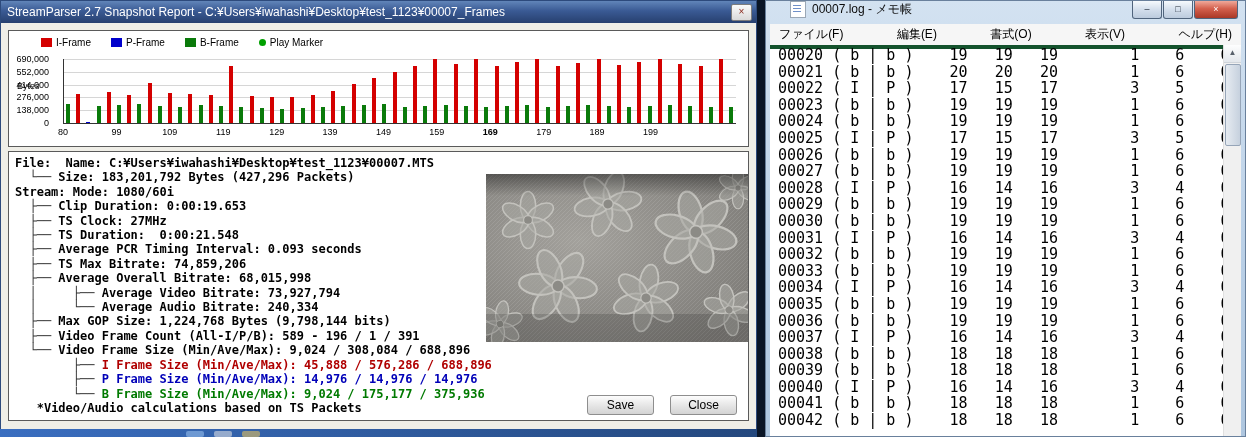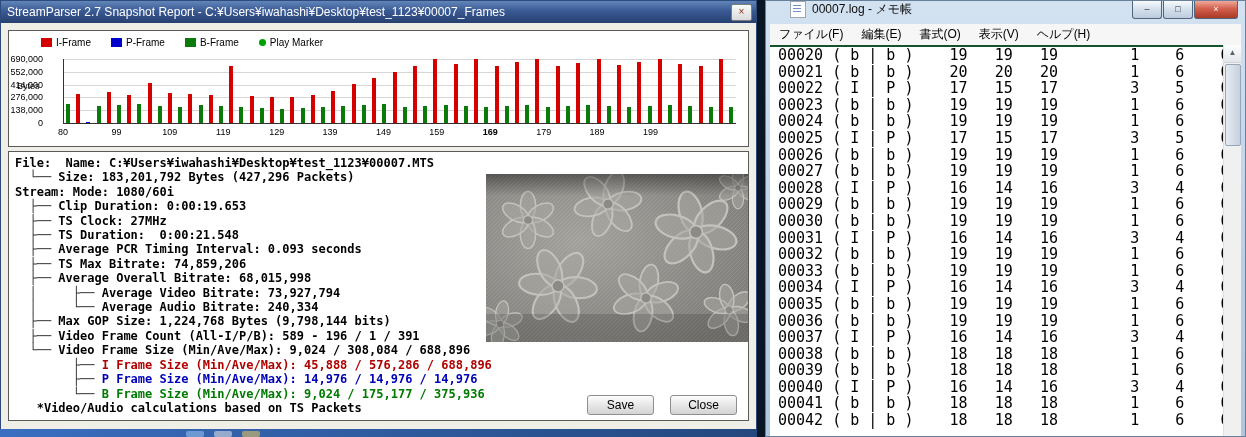--- a/index.html
+++ b/index.html
@@ -27,21 +27,21 @@
   .chart-panel{
     position:absolute;left:7px;top:29px;width:741px;height:117px;
     background:#fff;border:1px solid #5a5a5a;box-sizing:border-box;
   }
   .legend{position:absolute;left:32px;top:6px;display:flex;gap:20px;font-size:10px;color:#000;align-items:center;}
   .leg-item{display:flex;align-items:center;gap:4px;}
   .sw{width:11px;height:9px;display:inline-block;}
   .sw.dot{width:7px;height:7px;border-radius:50%;}
   .bytes-label{position:absolute;left:8px;top:50px;font-size:9px;color:#000;}
   .ylabels{position:absolute;left:0;top:28px;height:64px;width:50px;font-size:9px;color:#000;}
-  .ylab{position:absolute;right:16px;transform:translateY(50%);}
+  .ylab{position:absolute;right:10px;transform:translateY(50%);}
   .plot{
     position:absolute;left:54px;top:28px;right:12px;height:64px;
     border-left:1px solid #333;border-bottom:1px solid #333;
   }
   .gridline{position:absolute;left:0;right:0;height:1px;background:#d6d6d6;}
   .bars{position:absolute;left:2px;right:2px;top:0;bottom:0;display:flex;align-items:flex-end;justify-content:space-between;}
   .bar{width:4px;flex:0 0 4px;}
   .bar.I{background:#d40000;}
   .bar.P{background:#0000cc;}
   .bar.B{background:#0a7a0a;}
@@ -86,22 +86,22 @@
   }
   .np-caps{position:absolute;right:7px;top:0;display:flex;gap:1px;}
   .cap{
     width:28px;height:17px;border:1px solid #50647c;border-top:none;border-radius:0 0 3px 3px;
     background:linear-gradient(#f6fafd,#d4dfec 50%,#bccbdd);
     font-size:9px;line-height:16px;text-align:center;color:#18222e;
   }
   .cap.close{width:42px;background:linear-gradient(#f0a99a,#d4604d 45%,#aa3826);color:#fff;}
   .np-client{position:absolute;left:4px;right:4px;top:23px;bottom:0;background:#fff;}
   .np-menu{
-    height:21px;background:#f6f6f6;border-bottom:2px solid #14532d;
-    display:flex;align-items:center;font-size:12px;color:#000;
+    height:21px;background:#f6f6f6;border-bottom:4px solid #14532d;
+    display:flex;align-items:center;font-size:12px;color:#000;justify-content:space-between;
   }
   .np-menu span{padding:0 9px;}
   .np-text{
     position:absolute;left:0;right:17px;top:21px;bottom:0;overflow:hidden;
     font:15px "DejaVu Sans Mono",monospace;line-height:16.6px;white-space:pre;
     color:#000;padding:2px 0 0 8px;
   }
   .np-scroll{position:absolute;right:0;top:21px;width:17px;bottom:0;background:#f0f0f0;border-left:1px solid #e0e0e0;}
   .np-up{
     height:17px;background:linear-gradient(#fefefe,#e3e7ec);border-bottom:1px solid #cfd4da;

